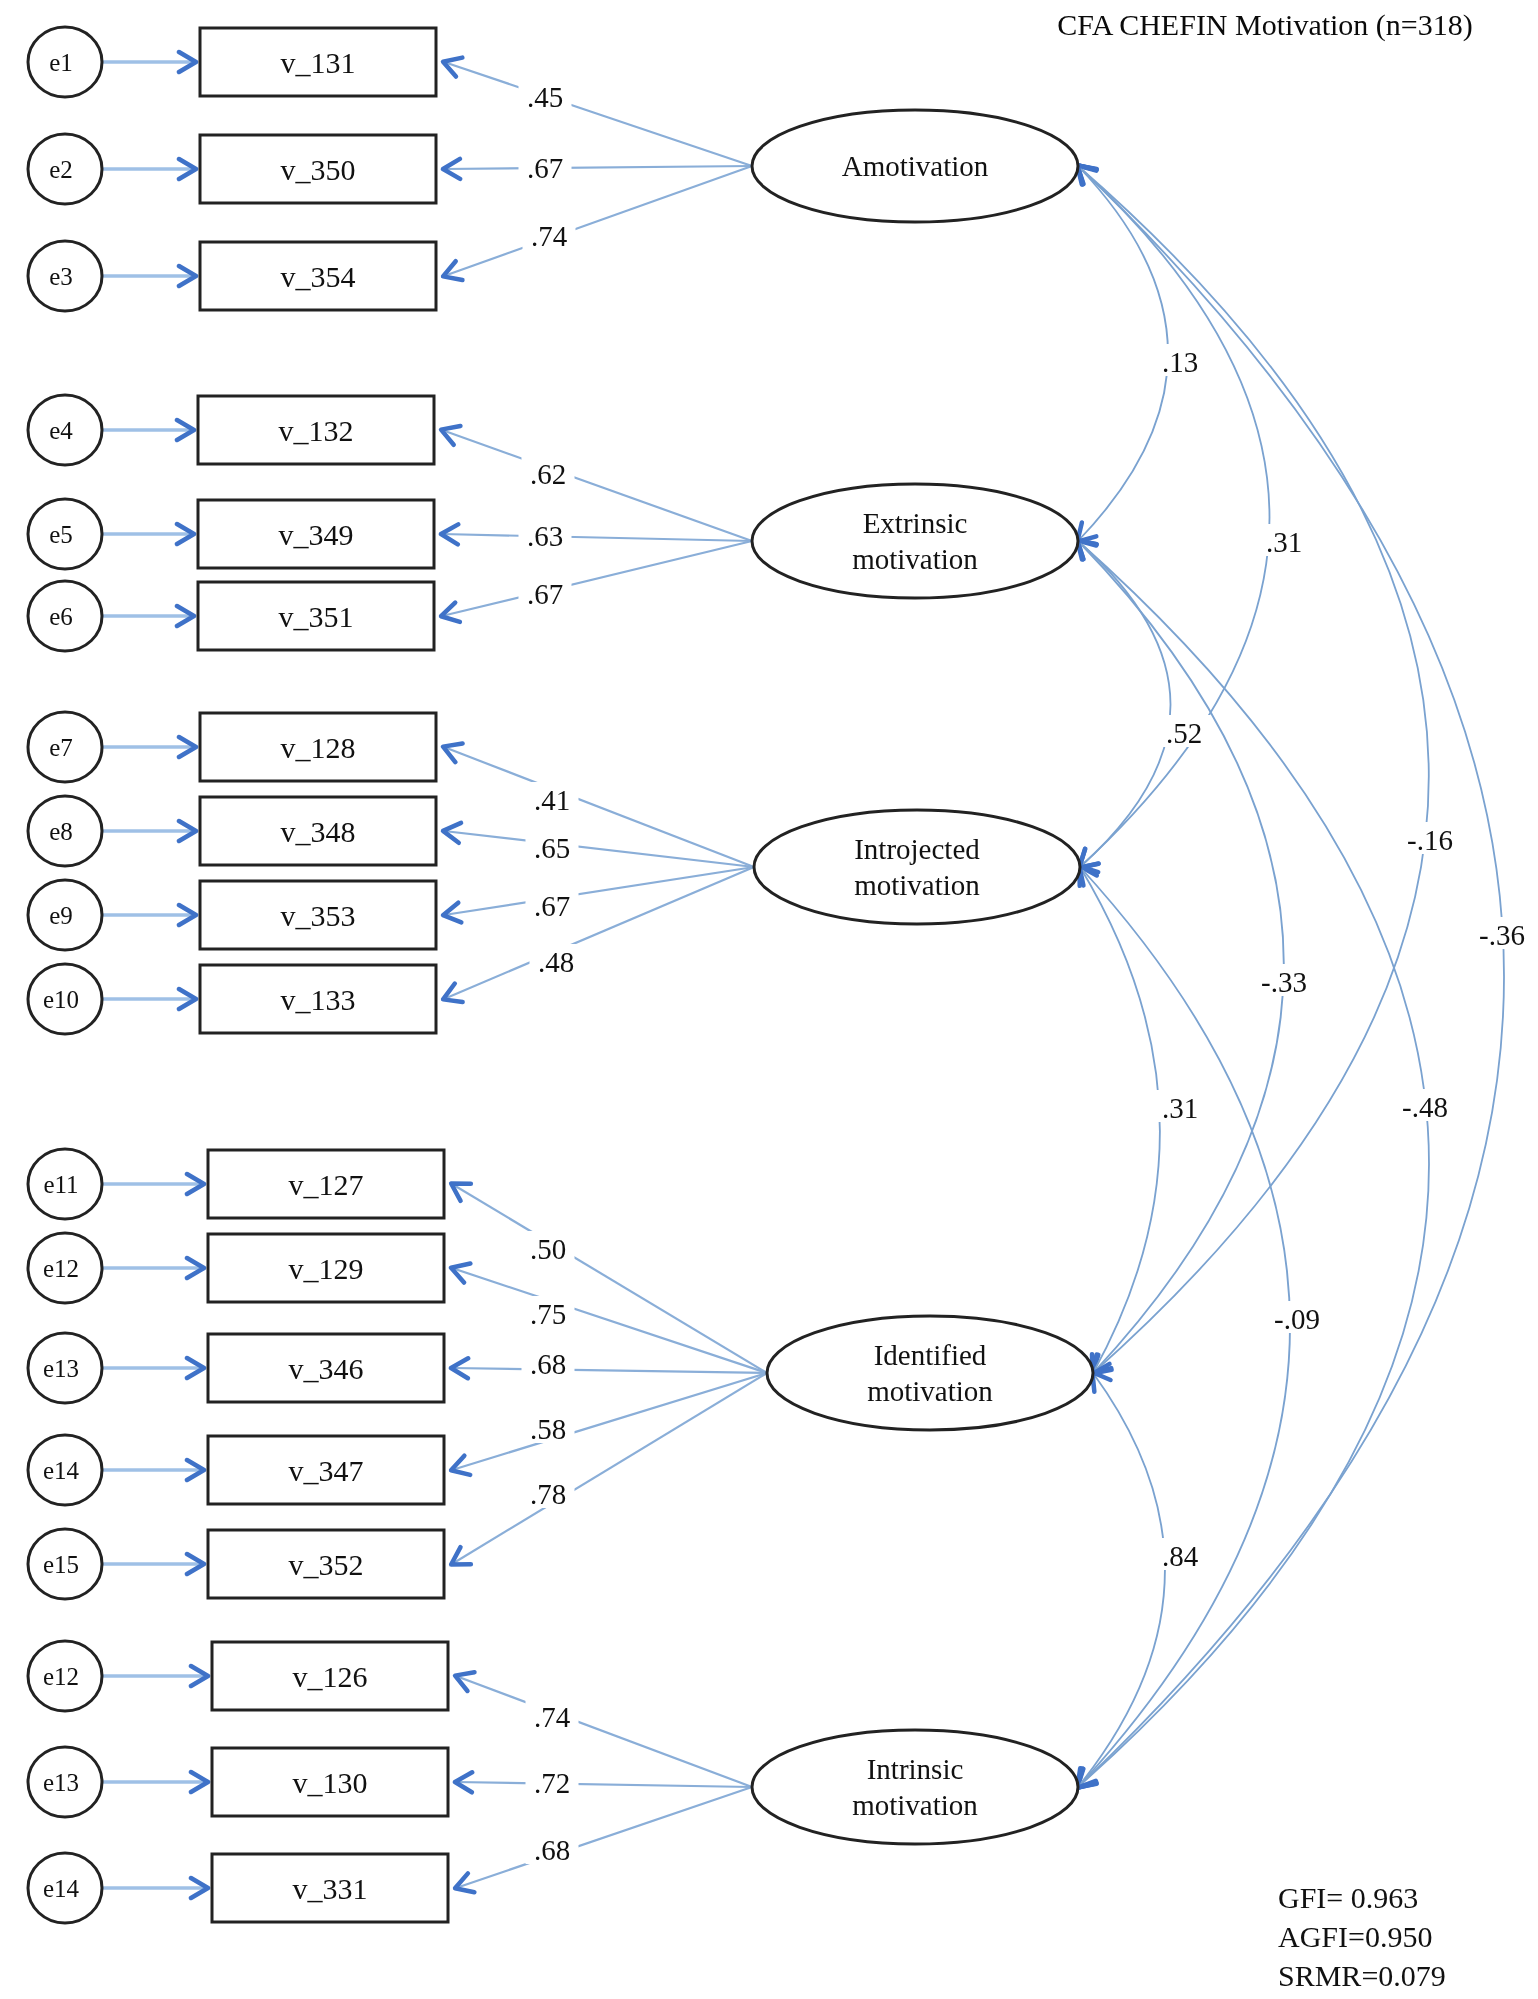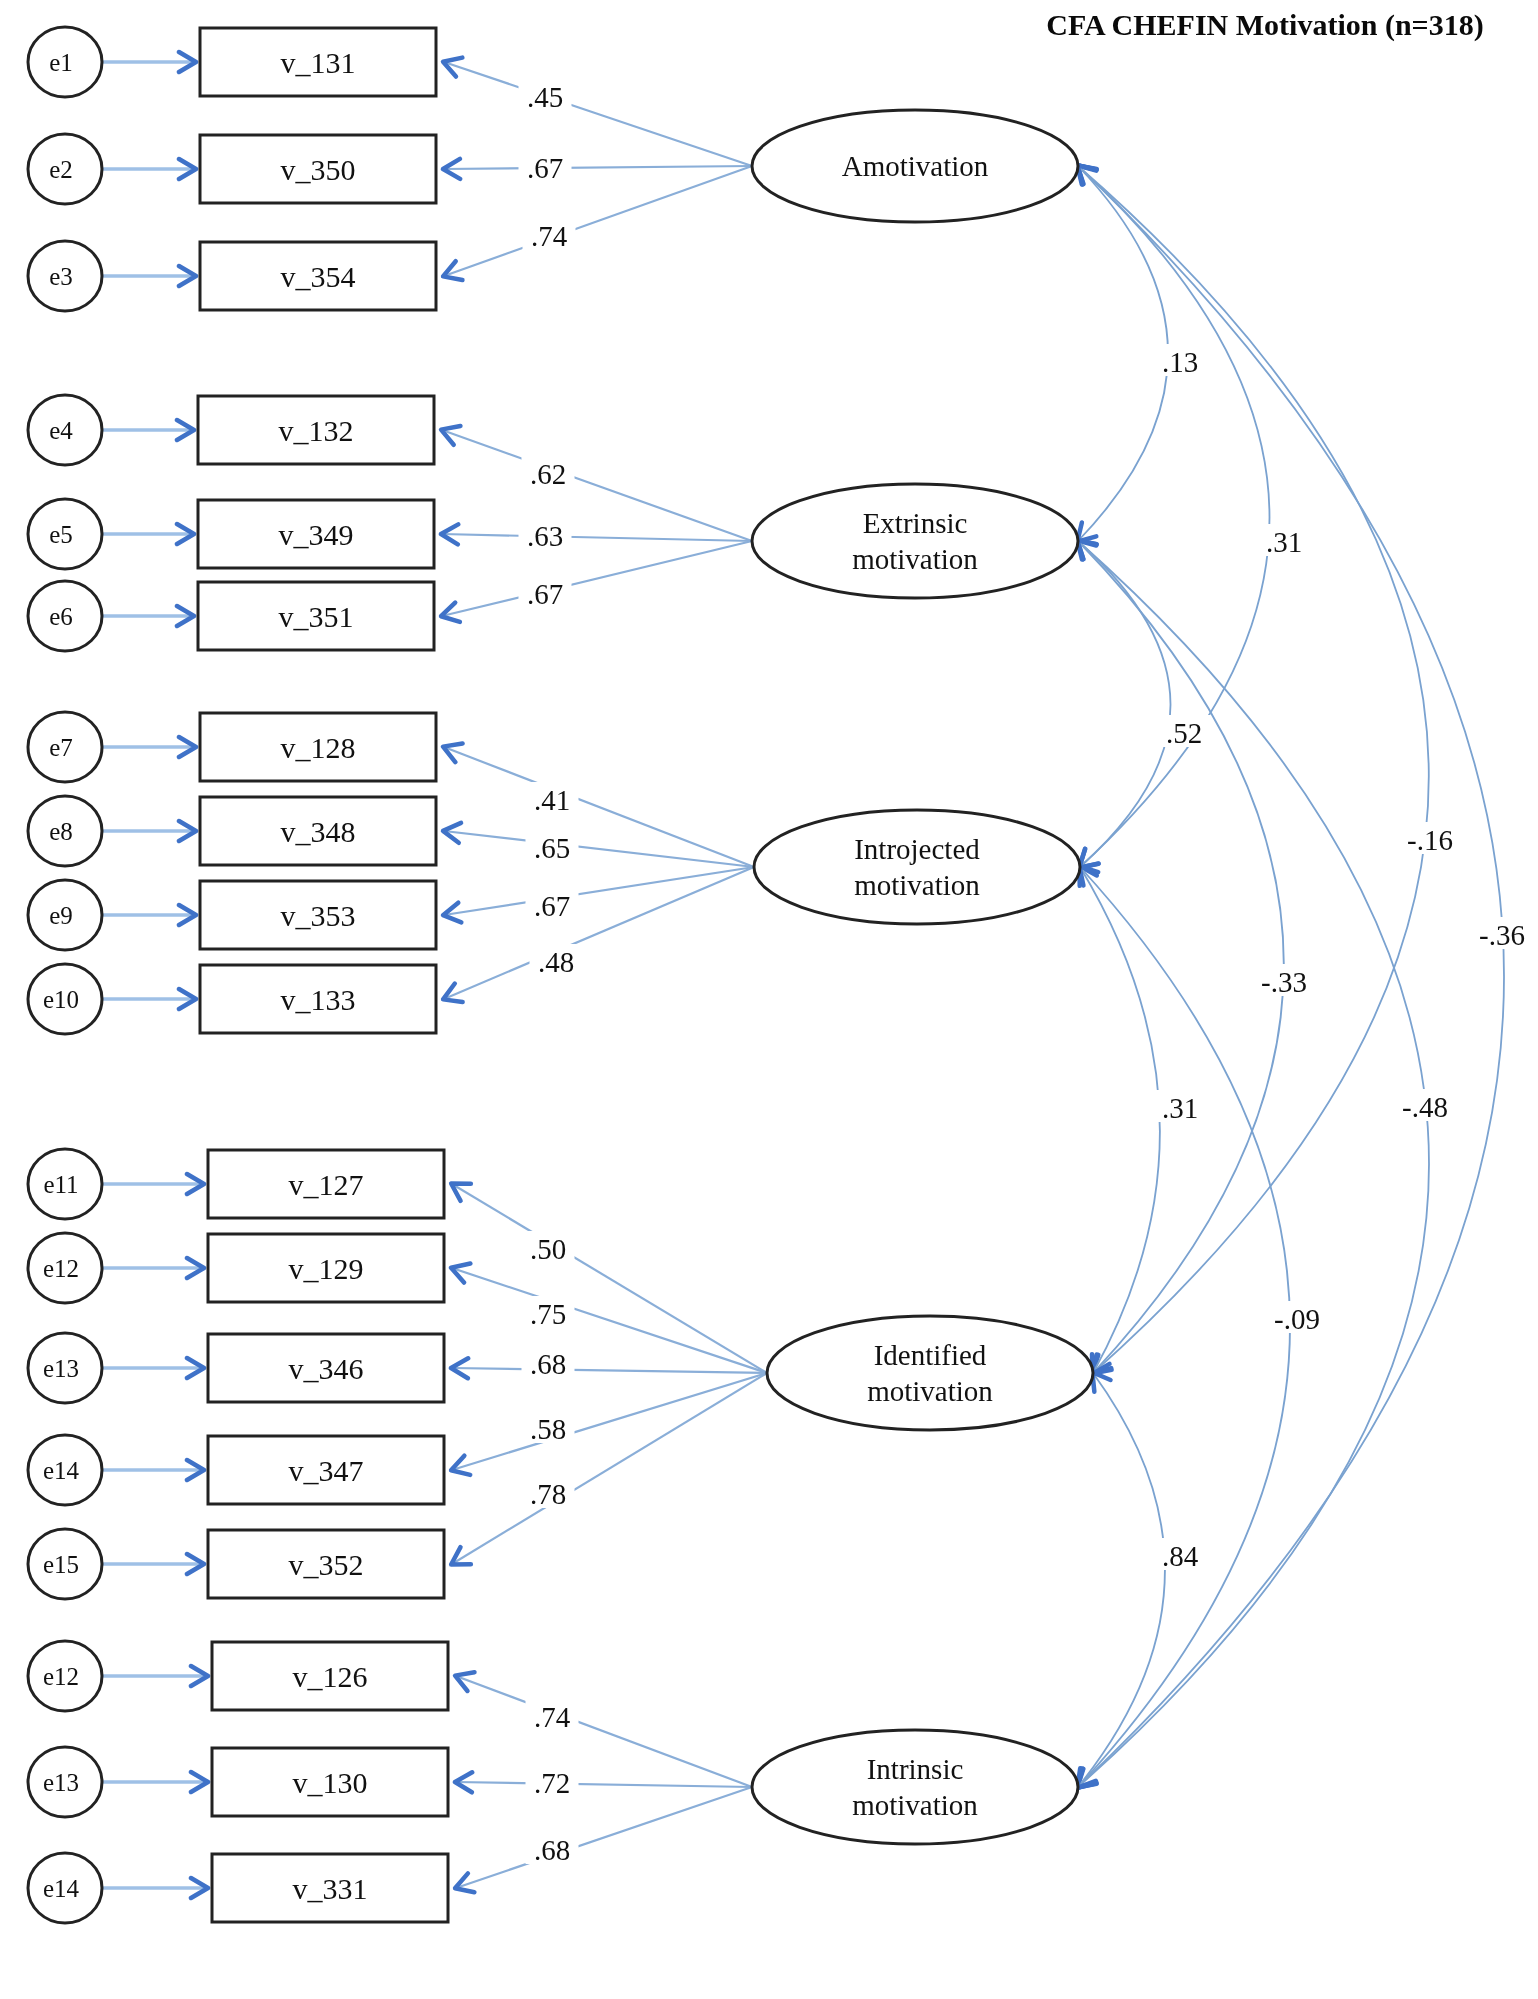--- a/index.html
+++ b/index.html
@@ -9,21 +9,21 @@
     height: 1999px;
     background: #ffffff;
     font-family: "Liberation Serif", "DejaVu Serif", serif;
     overflow: hidden;
   }
   #sem-svg { position: absolute; left: 0; top: 0; }
   .diagram-title {
     position: absolute;
     left: 1020px; top: 8px; width: 490px;
     text-align: center;
-    font-size: 30px; font-weight: bold; color: #0a0a0a;
+    font-size: 30px; font-weight: normal; color: #0a0a0a;
     letter-spacing: 0px;
   }
   .stats-block {
     position: absolute;
     left: 1278px; top: 1878px;
     font-size: 30px; color: #111111;
     line-height: 39px;
     white-space: nowrap;
   }
   svg text { font-family: "Liberation Serif", "DejaVu Serif", serif; fill: #111111; }
@@ -232,13 +232,18 @@
         <text x="1425" y="1117" text-anchor="middle" class="num-label">-.48</text>
         <rect x="1153.5" y="1090" width="53" height="32" fill="#ffffff"></rect>
         <text x="1180" y="1118" text-anchor="middle" class="num-label">.31</text>
         <rect x="1263" y="1301" width="68" height="32" fill="#ffffff"></rect>
         <text x="1297" y="1329" text-anchor="middle" class="num-label">-.09</text>
         <rect x="1153.5" y="1538" width="53" height="32" fill="#ffffff"></rect>
         <text x="1180" y="1566" text-anchor="middle" class="num-label">.84</text>
       </g>
     </svg>
   <div class="diagram-title">CFA CHEFIN Motivation (n=318)</div>
+  <div class="stats-block">
+    <div>GFI= 0.963</div>
+    <div>AGFI=0.950</div>
+    <div>SRMR=0.079</div>
+  </div>
 </div>
 
 </body></html>

